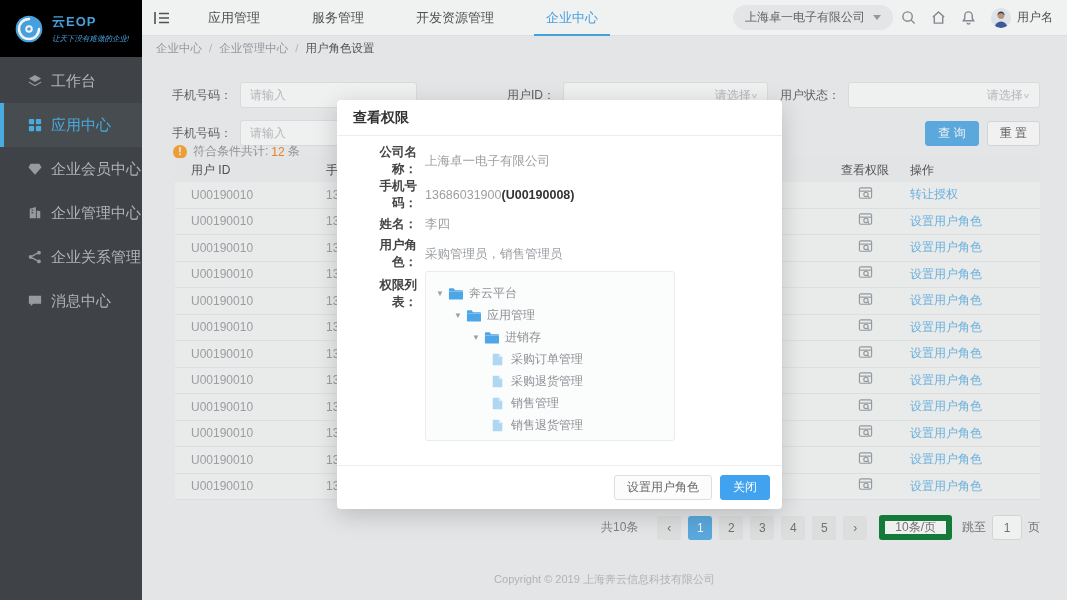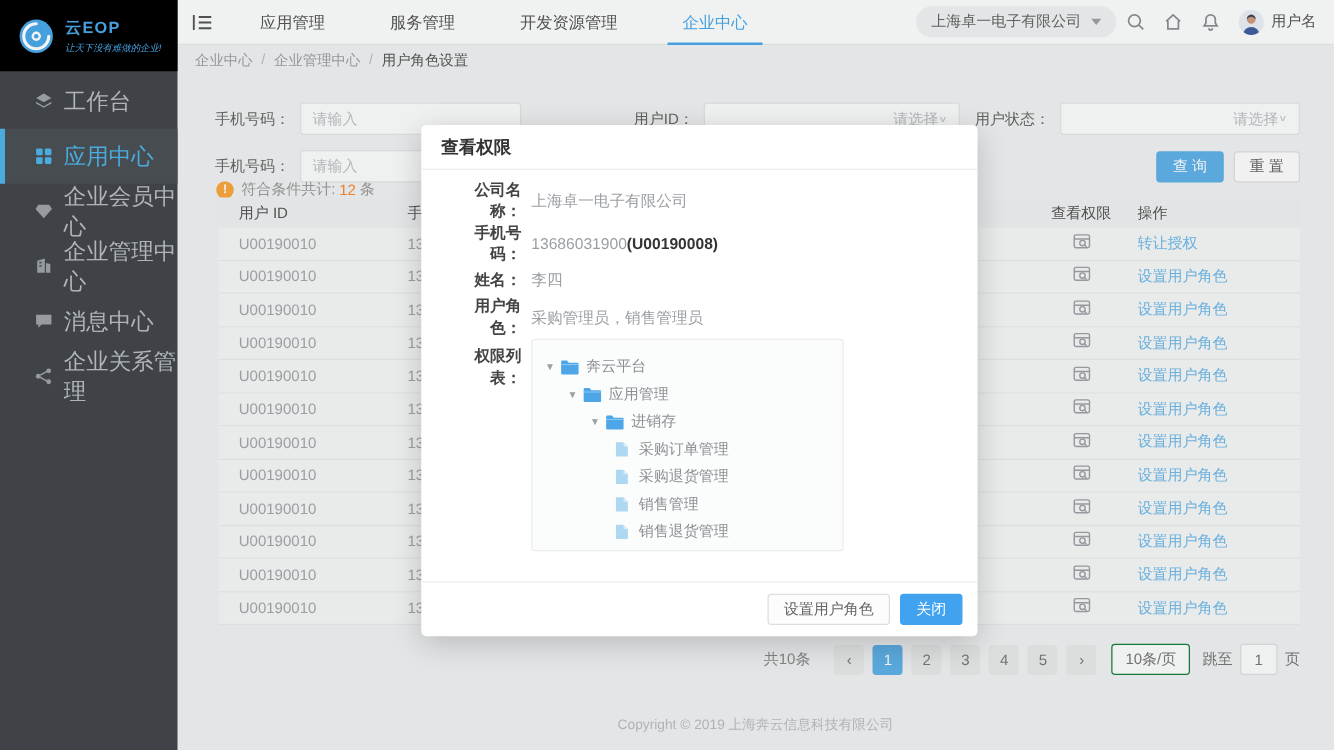--- a/index.html
+++ b/index.html
@@ -6,21 +6,21 @@
   html,body { width:1067px; height:600px; overflow:hidden;
     font-family:"Liberation Sans","DejaVu Sans",sans-serif; background:#eef0f1; }
 
   
   .sidebar { position:absolute; left:0; top:0; width:142px; height:600px; background:#42474b; z-index:5; }
   .logo { height:57px; background:#000000; display:flex; align-items:center; padding:0 10px 0 14px; }
   .logo-swirl { width:30px; height:30px; flex:none; margin-right:8px; }
   .logo-txt .t1 { color:#4aa8e8; font-size:13px; font-weight:bold; letter-spacing:1px; }
   .logo-txt .t2 { color:#4aa8e8; font-size:7.5px; font-style:italic; margin-top:3px; white-space:nowrap; }
   .menu { list-style:none; margin-top:2px; }
-  .menu li { height:44px; display:flex; align-items:center; padding-left:28px; color:#b9bcbf; font-size:18px; cursor:pointer; position:relative; }
+  .menu li { height:44px; display:flex; align-items:center; padding-left:28px; color:#b9bcbf; font-size:15px; cursor:pointer; position:relative; }
   .menu li svg { width:14px; height:14px; margin-right:9px; fill:#9ea2a6; flex:none; }
   .menu li.c-active { background:#4b5054; color:#4db3e8; }
   .menu li.c-active svg { fill:#4db3e8; }
   .menu li.c-active::before { content:""; position:absolute; left:0; top:0; bottom:0; width:4px; background:#4db3e8; }
 
   
   .topbar { position:absolute; left:142px; right:0; top:0; height:36px; background:#fbfcfc; border-bottom:1px solid #e7e8e9; display:flex; align-items:center; z-index:3; }
   .hamburger { width:40px; height:36px; display:flex; align-items:center; justify-content:center; cursor:pointer; }
   .hamburger svg { width:16px; height:14px; stroke:#555; }
   .nav { display:flex; height:36px; }
@@ -72,21 +72,21 @@
   .dot { display:inline-block; width:5px; height:5px; border-radius:50%; background:#c0c4c8; margin-right:6px; vertical-align:1px; }
   .view-ic { width:15px; height:15px; display:inline-block; cursor:pointer; }
   .view-ic svg { width:15px; height:15px; stroke:#9aa0a5; fill:none; stroke-width:1.2; }
   .link { color:#6fb9e8; cursor:pointer; }
 
   
   .pagination { position:absolute; right:27px; top:455px; display:flex; align-items:center; font-size:12px; color:#888; }
   .pg-total { margin-right:12px; }
   .pg-btn { min-width:24px; height:24px; background:#e6e8e9; border-radius:3px; display:flex; align-items:center; justify-content:center; margin-left:7px; color:#777; cursor:pointer; padding:0 4px; }
   .pg-btn.c-active { background:#5fb0e6; color:#fff; }
-  .pg-size { height:25px; background:#fafbfb; border:1px solid #15803d; border-radius:3px; display:flex; align-items:center; padding:0 10px; margin-left:12px; color:#777; cursor:pointer; }
+  .pg-size { height:25px; background:#fafbfb; border:6px solid #15803d; border-radius:3px; display:flex; align-items:center; padding:0 10px; margin-left:12px; color:#777; cursor:pointer; }
   .pg-jump { margin-left:10px; display:flex; align-items:center; color:#777; }
   .pg-jump input { width:30px; height:25px; border:1px solid #dcdee0; background:#fafbfb; border-radius:3px; text-align:center; margin:0 6px; font-size:12px; color:#777; font-family:inherit; }
 
   .footer { position:absolute; left:0; right:0; top:512px; text-align:center; font-size:11px; color:#b8bcbe; }
 
   
   .overlay { position:absolute; left:0; top:0; width:1067px; height:600px; background:rgba(0,0,0,0.045); z-index:8; }
   .modal { position:absolute; left:337px; top:100px; width:445px; background:#fff; border-radius:4px; box-shadow:0 6px 24px rgba(0,0,0,0.18); z-index:9; }
   .m-head { padding:9px 16px 8px; font-size:14px; color:#333; font-weight:bold; border-bottom:1px solid #ededed; }
   .m-body { padding:8px 16px 24px 24px; }
@@ -146,32 +146,32 @@
     <li>
       <svg viewBox="0 0 16 16">
           <path d="M2 14V3l7-2v13zM10 14V5l4 1v8z"></path>
           <rect x="4" y="4" width="2" height="1.4" fill="#42474b"></rect>
           <rect x="4" y="7" width="2" height="1.4" fill="#42474b"></rect>
         </svg>
       <span>企业管理中心</span>
     </li>
     <li>
       <svg viewBox="0 0 16 16">
-          <path d="M1 2h14v9H6l-3 3v-3H1z"></path>
-        </svg>
-      <span>消息中心</span>
-    </li>
-    <li>
-      <svg viewBox="0 0 16 16">
           <circle cx="3" cy="8" r="2.2"></circle>
           <circle cx="12.5" cy="3" r="2.2"></circle>
           <circle cx="12.5" cy="13" r="2.2"></circle>
           <path d="M4.8 7 11 3.6M4.8 9 11 12.4" stroke="#9ea2a6" stroke-width="1.4"></path>
         </svg>
       <span>企业关系管理</span>
+    </li>
+    <li>
+      <svg viewBox="0 0 16 16">
+          <path d="M1 2h14v9H6l-3 3v-3H1z"></path>
+        </svg>
+      <span>消息中心</span>
     </li>
   </ul>
 </div>
 
 <div class="topbar">
   <div class="hamburger">
     <svg viewBox="0 0 16 14" fill="none" stroke-width="1.6">
         <path d="M1 1v12M5 2.5h10M5 7h10M5 11.5h10"></path>
       </svg>
   </div>

